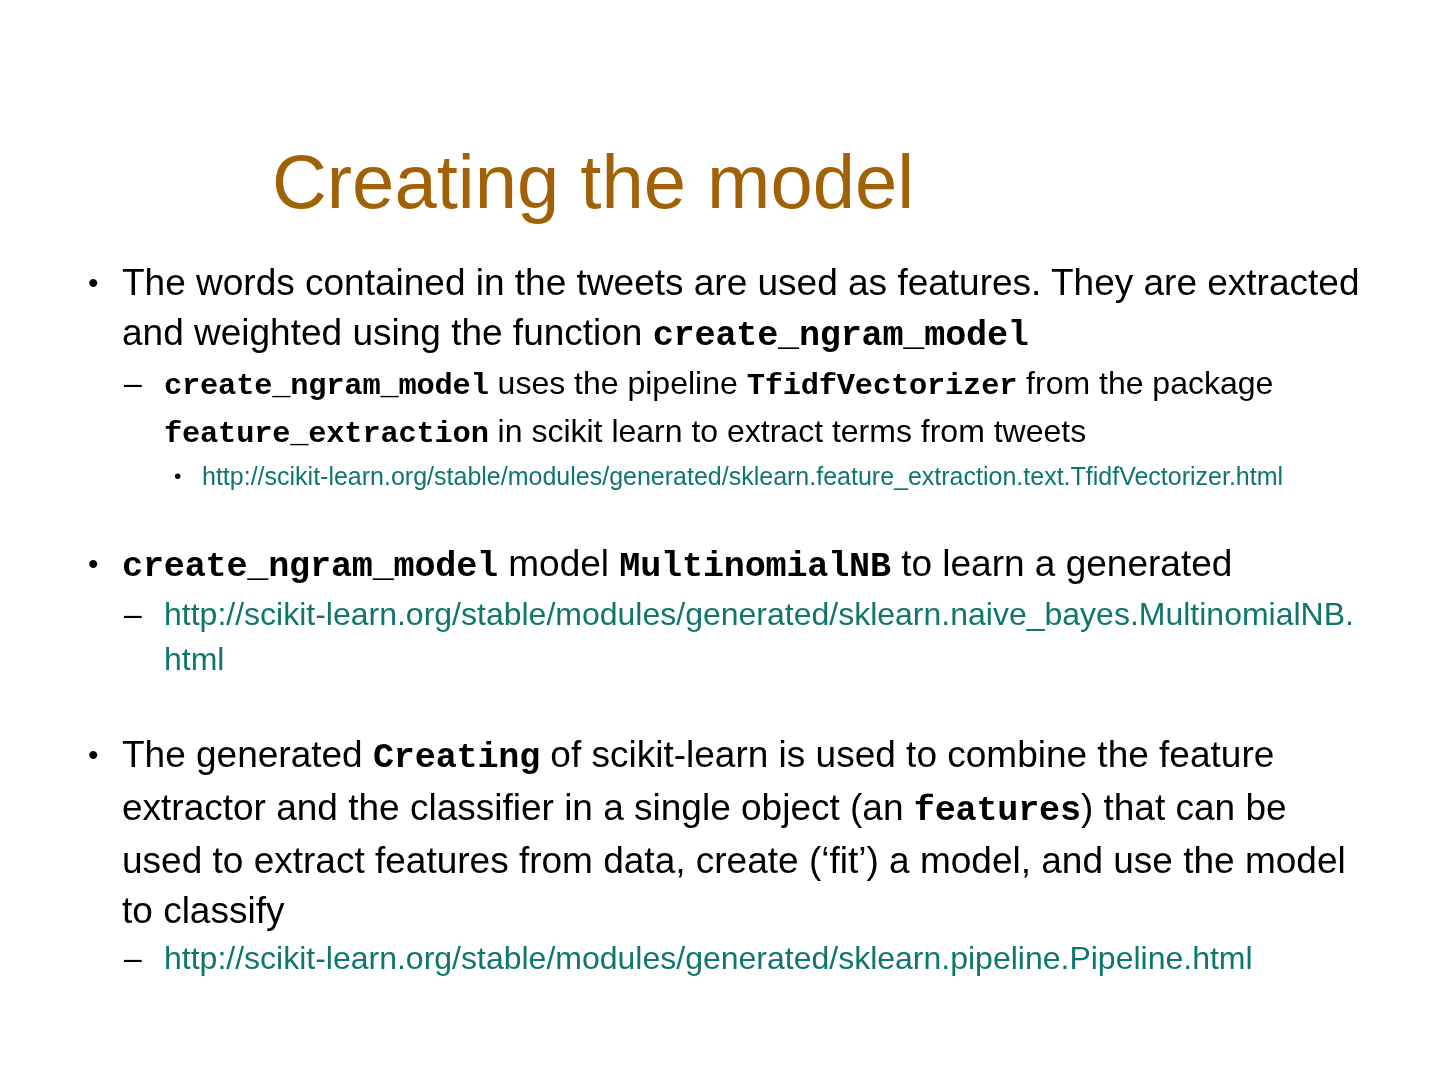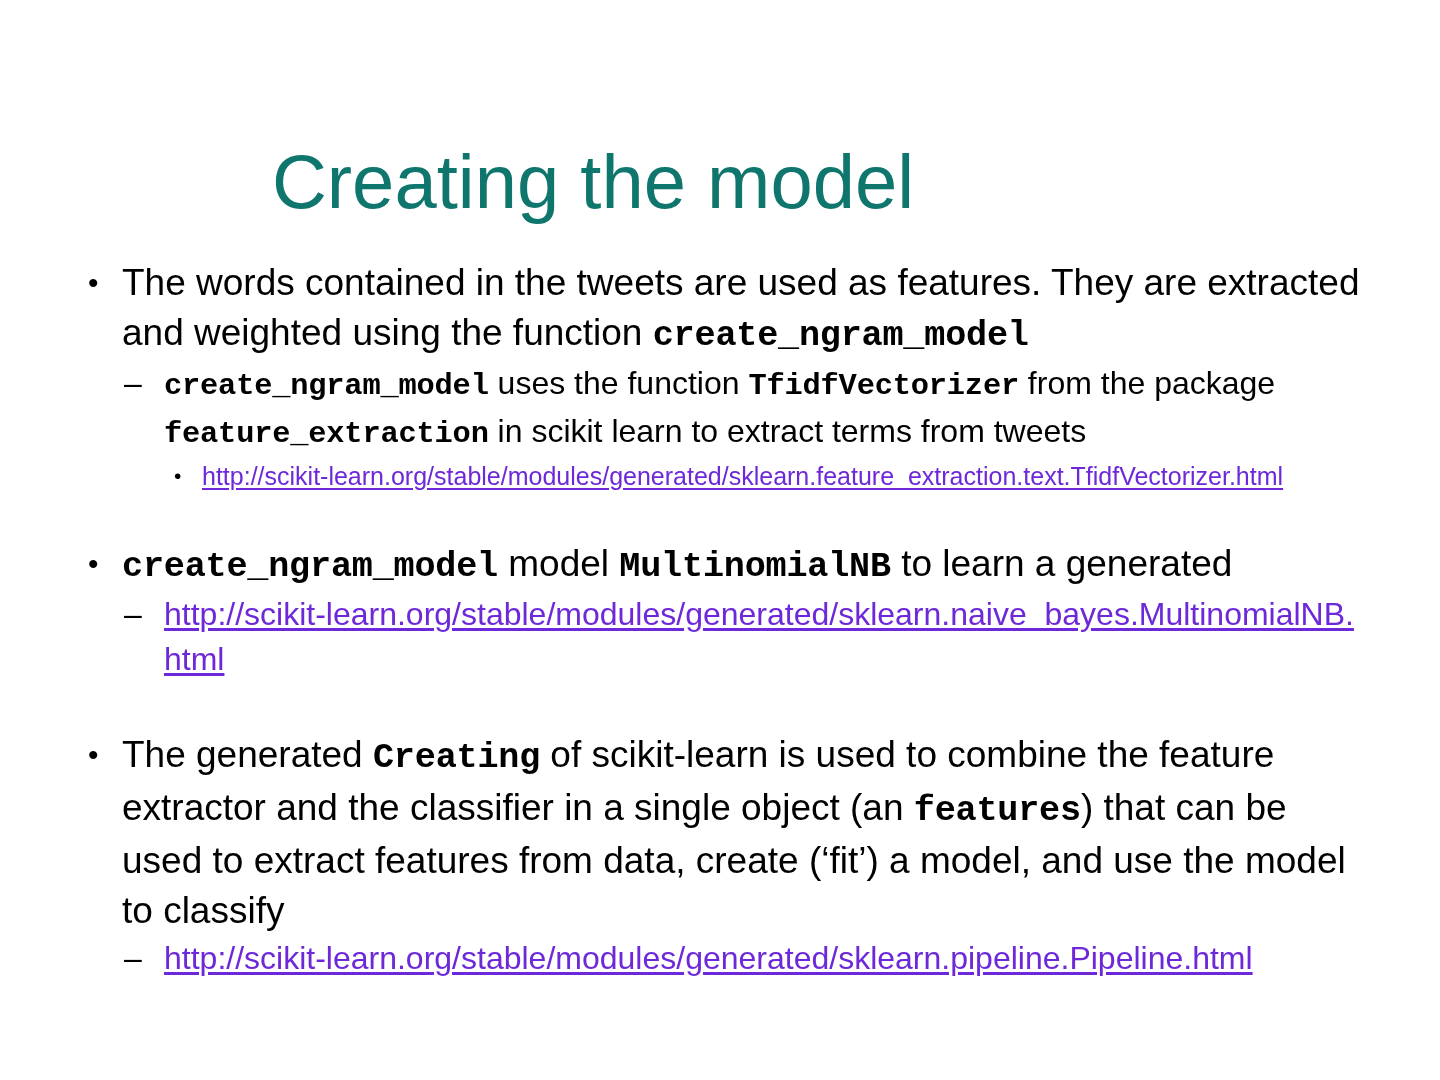--- a/index.html
+++ b/index.html
@@ -27,21 +27,21 @@
   .slide-title {
     position: absolute;
     top: 86px;
     left: 0;
     width: 1186px;
     text-align: center;
     font-size: 76px;
     line-height: 90px;
     font-weight: 400;
     letter-spacing: 0px;
-    color: #0f766e;
+    color: #a16207;
     white-space: nowrap;
   }
 
   
   .body {
     position: absolute;
     top: 258px;
     left: 80px;
     width: 1290px;
   }
@@ -109,22 +109,21 @@
 
   code, .mono {
     font-family: "Liberation Mono", "DejaVu Sans Mono", monospace;
     font-weight: bold;
     font-size: 0.95em;
     letter-spacing: -0.2px;
     margin-top: 40px;
   }
 
   .link {
-    color: #6d28d9;
-    text-decoration: underline;
+    color: #0f766e;
     text-underline-offset: 3px;
     word-break: break-all;
     cursor: pointer;
   }
   .gap-md { height: 44px; }
   .gap-lg { height: 48px; }
 </style>
 </head>
 <body>
 
@@ -137,21 +136,21 @@
     <div class="block l1">
       <span class="marker">•</span>
       <span class="text">
         <span>The words contained in the tweets are used as features. They are extracted and weighted using the function </span><code>create_ngram_model</code>
       </span>
     </div>
 
     <div class="block l2">
       <span class="marker">–</span>
       <span class="text">
-        <code>create_ngram_model</code><span> uses the function </span><code>TfidfVectorizer</code><span> from the package </span><code>feature_extraction</code><span> in scikit learn to extract terms from tweets</span>
+        <code>create_ngram_model</code><span> uses the pipeline </span><code>TfidfVectorizer</code><span> from the package </span><code>feature_extraction</code><span> in scikit learn to extract terms from tweets</span>
       </span>
     </div>
 
     <div class="block l3">
       <span class="marker">•</span>
       <span class="text">
         <a class="link">http://scikit-learn.org/stable/modules/generated/sklearn.feature_extraction.text.TfidfVectorizer.html</a>
       </span>
     </div>
 

